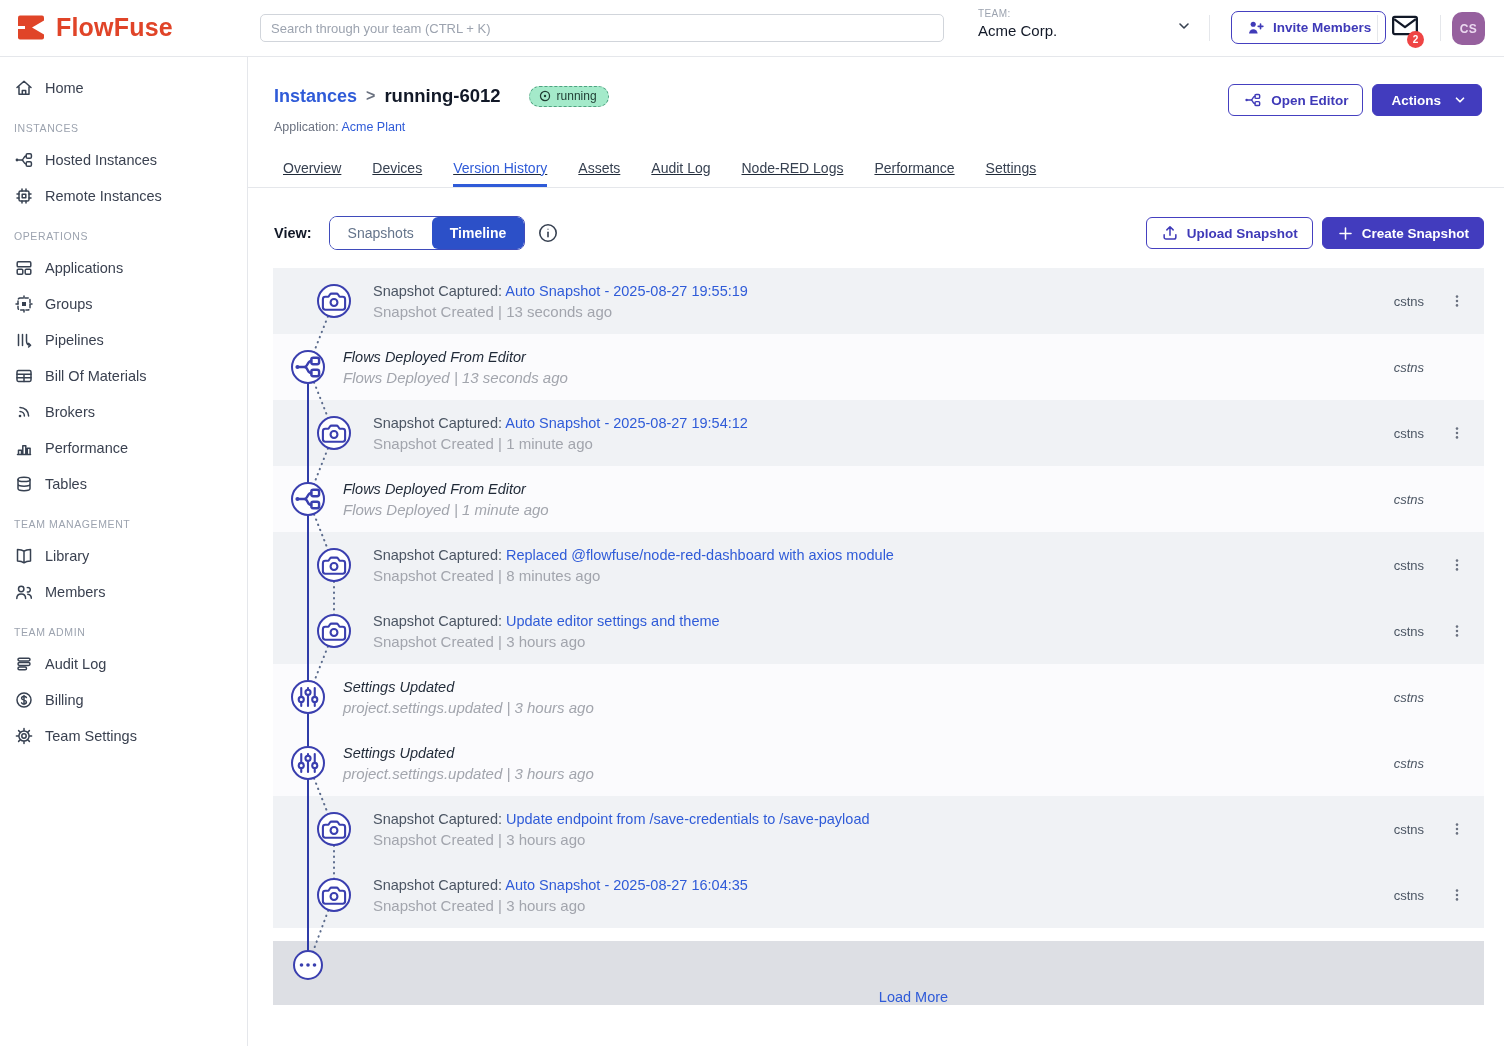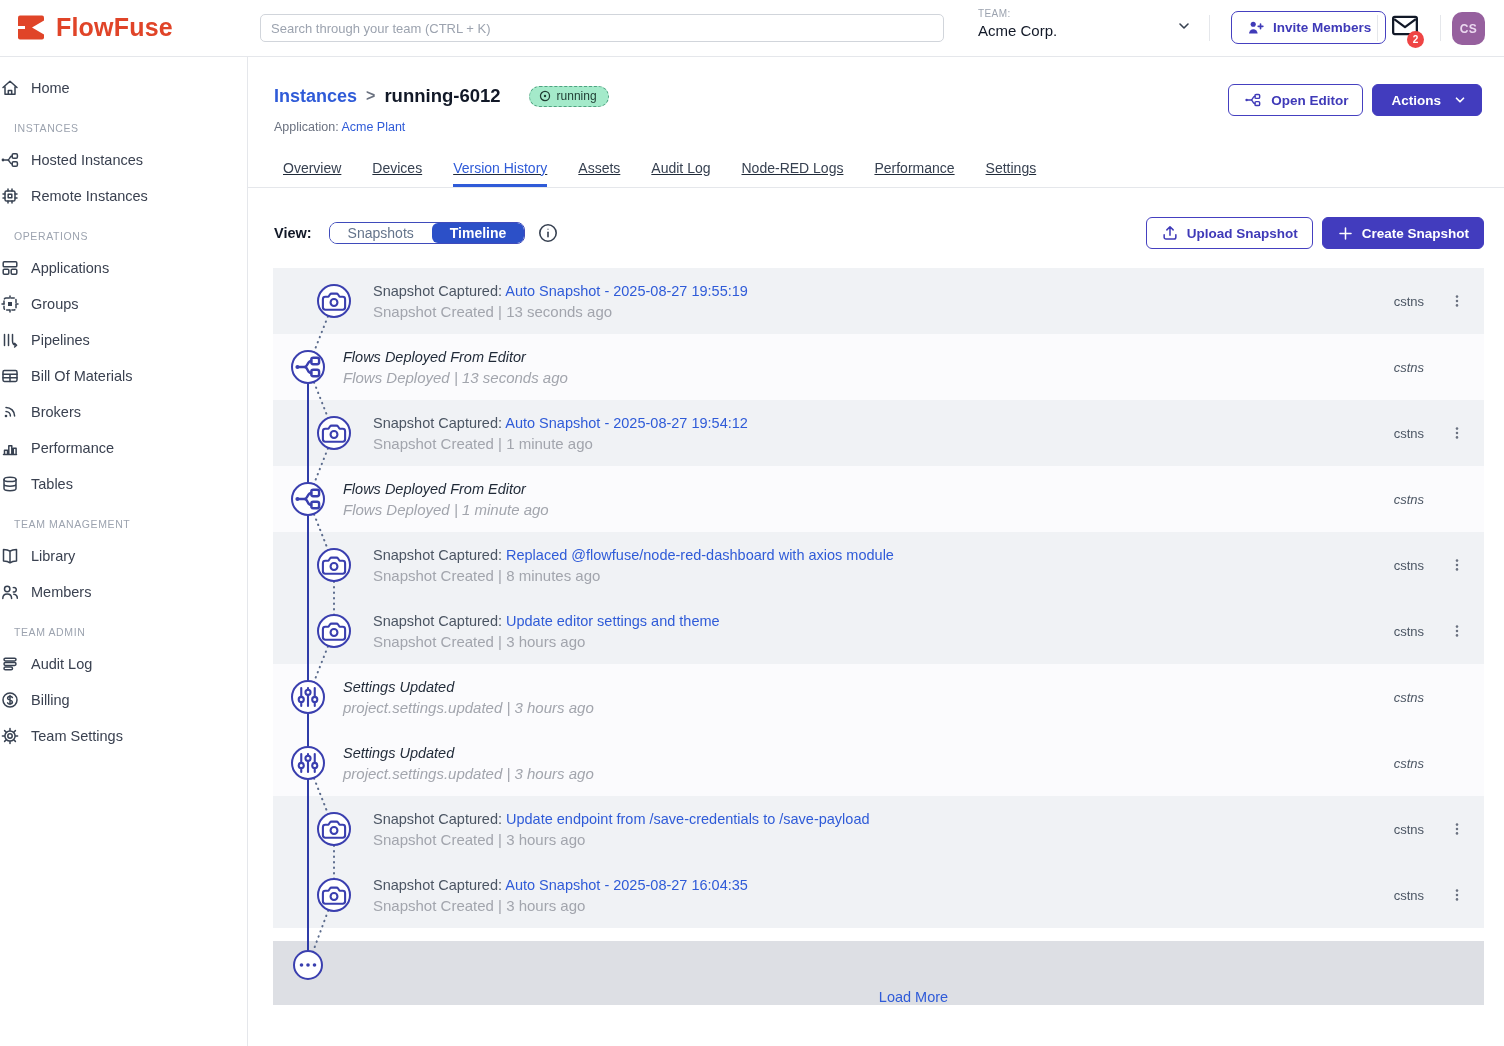--- a/index.html
+++ b/index.html
@@ -30,21 +30,21 @@
                 display:flex; align-items:center; justify-content:center; padding:0 4px; }
   .avatar { position:absolute; left:1452px; top:12px; width:33px; height:33px; border-radius:10px;
             background:#96609E; color:#EBD9EF; font-size:12px; font-weight:bold;
             display:flex; align-items:center; justify-content:center; letter-spacing:.5px; cursor:pointer; }
 
   
   .sidebar { position:absolute; left:0; top:57px; bottom:0; width:248px; background:#fff;
              border-right:1px solid #E5E7EB; padding-top:13px; z-index:10; }
   .side-section { padding:16px 14px 8px 14px; font-size:10.5px; color:#9CA3AF; letter-spacing:.6px; }
   .side-item { height:36px; display:flex; align-items:center; gap:11px; 
-               font-size:14.5px; color:#3A4150; cursor:pointer; }
+               font-size:14.5px; color:#3A4150; cursor:pointer;margin-left:14px; }
   .side-item .icn { width:20px; height:20px; display:flex; color:#374151; }
 
   
   .main { position:absolute; left:248px; top:57px; right:0; bottom:0; background:#fff; overflow:hidden; }
   .page-head { position:relative; padding:27px 22px 0 26px; }
   .crumb-line { display:flex; align-items:center; height:24px; }
   .crumb-parent { font-size:18px; font-weight:bold; color:#2F5BD8; cursor:pointer; }
   .crumb-sep { font-size:16px; color:#6B7280; margin:0 9px; font-weight:bold; }
   .crumb-name { font-size:18.5px; font-weight:bold; color:#111827; }
   .status-badge { margin-left:28px; display:inline-flex; align-items:center; gap:5px;
@@ -60,21 +60,21 @@
   .btn-solid { background:#423CBE; border:1.5px solid #423CBE; color:#fff; }
 
   .tabs { margin-top:12px; height:39px; border-bottom:1px solid #E5E7EB;
           display:flex; gap:31px; padding-left:35px;text-decoration:underline; }
   .tab { font-size:14px; color:#374151; display:flex; align-items:center; cursor:pointer;
          border-bottom:3px solid transparent; padding-top:2px; }
   .tab.active { color:#2F5BD8; border-bottom-color:#2F5BD8; }
 
   .view-row { height:80px; display:flex; align-items:center; padding:10px 20px 0 26px; }
   .view-label { font-size:14.5px; font-weight:bold; color:#111827; margin-right:17px; }
-  .seg-toggle { display:flex; border:1px solid #3F4BBB; border-radius:8px; overflow:hidden; height:22px; }
+  .seg-toggle { display:flex; border:1px solid #3F4BBB; border-radius:8px; overflow:hidden; height:34px; }
   .seg { display:flex; align-items:center; padding:0 18px; font-size:14px; cursor:pointer; }
   .seg-off { background:#fff; color:#64748B; }
   .seg-on { background:#2C50C8; color:#fff; font-weight:bold; border-radius:6px; }
   .info-btn { margin-left:13px; width:20px; height:20px; color:#374151; cursor:pointer; }
   .view-spacer { flex:1; }
 
   
   .timeline { position:relative; margin:0 20px 0 25px; width:1211px; }
   .trow { display:flex; align-items:center; height:66px; padding-left:100px; padding-right:16px; }
   .trow.axis { padding-left:70px; }

